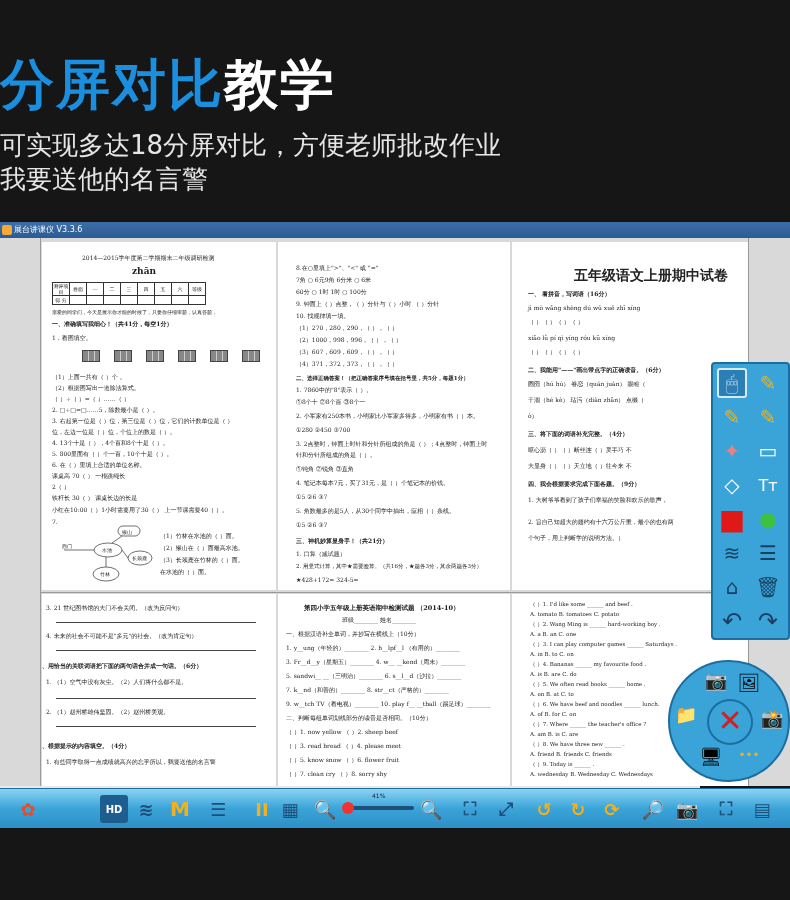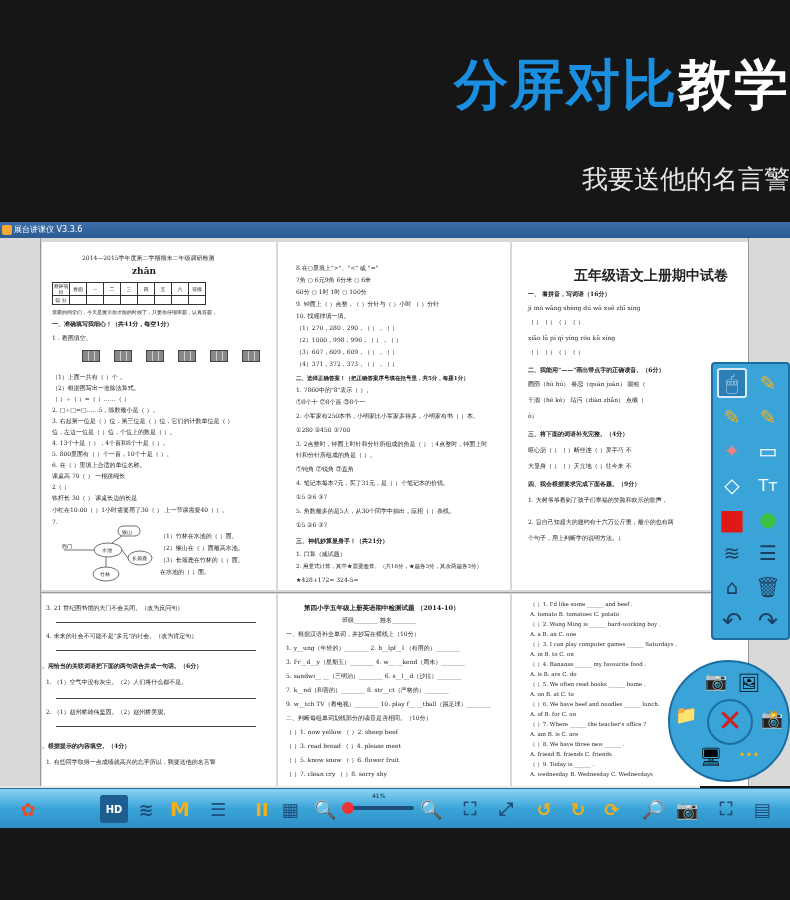--- a/index.html
+++ b/index.html
@@ -1,17 +1,17 @@
 <!DOCTYPE html>
 <html><head>
 <meta charset="utf-8">
 <style>
 *{box-sizing:border-box;margin:0;padding:0}
 body{width:790px;height:900px;background:#161616;font-family:"DejaVu Sans",sans-serif;overflow:hidden;position:relative}
-.hero{position:absolute;left:0;top:0;width:790px;height:222px;background:#161616;text-align:right}
+.hero{position:absolute;left:0;top:0;width:790px;height:222px;background:#161616;text-align:left}
 .hero h1{position:absolute;top:52px;left:0;width:790px;font-size:54px;font-weight:bold;letter-spacing:2px;line-height:66px}
 .hero h1 .blue{color:#1a8fe0}
 .hero h1 .white{color:#ffffff}
 .hero .sub{position:absolute;left:0;width:790px;color:#e6e6e6;font-size:26px;line-height:34px}
 .app{position:absolute;left:0;top:222px;width:700px;height:606px;background:#e9e9e9}
 .titlebar{position:absolute;left:0;top:0;width:790px;height:16px;background:linear-gradient(#3d6ea8,#2a5b93);color:#fff;font-size:8px;line-height:16px;padding-left:14px}
 .titlebar .appicon{position:absolute;left:2px;top:3px;width:10px;height:10px;background:#f4a934;border-radius:2px}
 .canvas{position:absolute;left:0;top:16px;width:790px;height:548px;background:#d9d9d9}
 .page{position:absolute;background:#fff;overflow:hidden;font-family:"DejaVu Serif",serif;color:#222}
 .page .t{position:absolute;white-space:nowrap;font-size:6px;line-height:8px}
@@ -34,20 +34,21 @@
 .slider{position:absolute;left:344px;top:17px;width:70px;height:4px;background:#1e4f7a;border-radius:2px}
 .slider .knob{position:absolute;left:-2px;top:-4px;width:12px;height:12px;border-radius:50%;background:#e33}
 .zoomlabel{position:absolute;left:372px;top:3px;font-size:6px;color:#123}
 .footer{position:absolute;left:0;top:828px;width:790px;height:72px;background:#161616}
 </style>
 </head>
 <body>
 
 <div class="hero">
   <h1><span class="blue">分屏对比</span><span class="white">教学</span></h1>
+  <div class="sub" style="top:128px">可实现多达18分屏对比，方便老师批改作业</div>
   <div class="sub" style="top:162px">我要送他的名言警</div>
 </div>
 
 <div class="app">
   <div class="titlebar">
     <span class="appicon"></span>
     <span>展台讲课仪 V3.3.6</span>
   </div>
 
   <div class="canvas">

